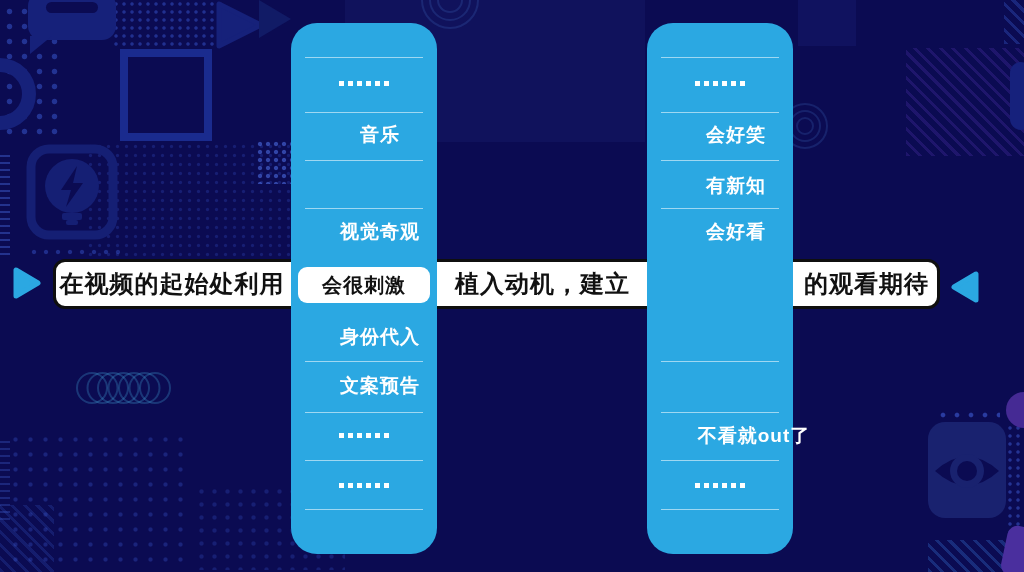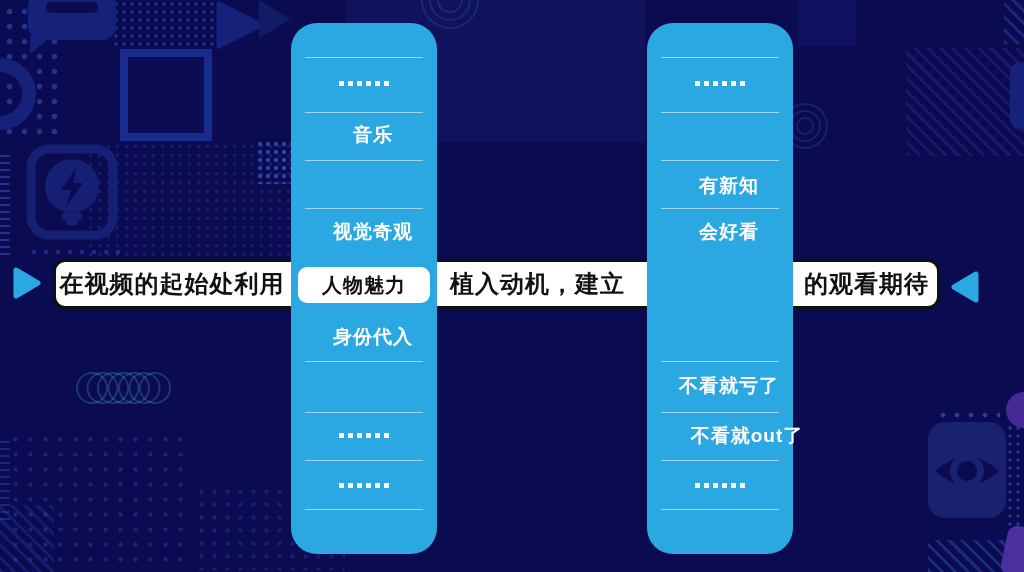--- a/index.html
+++ b/index.html
@@ -13,30 +13,30 @@
         background-size:var(--ds) var(--ds);}
   .stripes{position:absolute;
         background:repeating-linear-gradient(45deg,var(--sc) 0 3px,transparent 3px 9px);}
   .hlines{position:absolute;
         background:repeating-linear-gradient(0deg,var(--sc) 0 2px,transparent 2px 7px);}
   
   .column{position:absolute;top:23px;width:146px;height:531px;background:#2ba8e2;
           border-radius:26px;z-index:4;}
   .col-left{left:291px;} .col-right{left:647px;}
   .divider{position:absolute;left:14px;width:118px;height:1px;background:rgba(255,255,255,0.55);}
-  .item{position:absolute;left:9px;width:100%;text-align:center;color:#ffffff;
+  .item{position:absolute;left:16px;width:100%;text-align:center;color:#ffffff;
         font-weight:bold;font-size:19px;line-height:26px;letter-spacing:1px;}
   .ell{position:absolute;left:0;width:100%;display:flex;justify-content:center;gap:4px;}
   .ell i{width:5px;height:5px;background:#ffffff;display:block;}
   
   .banner{position:absolute;left:53px;top:259px;width:887px;height:50px;background:#ffffff;
           border:3px solid #0f0f0f;border-radius:12px;box-sizing:border-box;z-index:2;}
   .bseg{position:absolute;top:259px;height:50px;line-height:50px;text-align:center;color:#111111;
         font-weight:bold;font-size:24px;letter-spacing:1px;z-index:3;white-space:nowrap;}
-  .seg1{left:53px;width:238px;} .seg2{left:414px;width:211px;padding-left:18px;} .seg3{left:793px;width:147px;}
+  .seg1{left:53px;width:238px;} .seg2{left:437px;width:211px;} .seg3{left:793px;width:147px;}
   
   .pill{position:absolute;top:267px;height:36px;background:#ffffff;border-radius:9px;
         text-align:center;line-height:36px;color:#111111;font-weight:bold;font-size:20px;
         letter-spacing:1px;z-index:5;}
   .pill-left{left:298px;width:132px;} .pill-right{left:653px;width:133px;}
   .arrow{position:absolute;z-index:3;}
 </style>
 </head>
 <body>
 
@@ -148,20 +148,21 @@
         <i></i>
         <i></i>
         <i></i>
         <i></i>
         <i></i>
         <i></i>
       </div>
       <div class="item" style="top: 99px;">音乐</div>
       <div class="item" style="top: 196px;">视觉奇观</div>
       <div class="item" style="top: 301px;">身份代入</div>
+      <div class="item" style="top: 350px;">文案预告</div>
       <div class="ell" style="top: 410px;">
         <i></i>
         <i></i>
         <i></i>
         <i></i>
         <i></i>
         <i></i>
       </div>
       <div class="ell" style="top: 460px;">
         <i></i>
@@ -182,31 +183,31 @@
       <div class="divider" style="top: 437px;"></div>
       <div class="divider" style="top: 486px;"></div>
       <div class="ell" style="top: 58px;">
         <i></i>
         <i></i>
         <i></i>
         <i></i>
         <i></i>
         <i></i>
       </div>
+      <div class="item" style="top: 99px;">会好笑</div>
       <div class="item" style="top: 150px;">有新知</div>
       <div class="item" style="top: 196px; font-family: Liberation Serif, serif;">会好看</div>
-      <div class="item" style="top: 350px;">不看就亏了</div>
       <div class="item" style="top: 400px; padding-left: 18px;">不看就out了</div>
       <div class="ell" style="top: 460px;">
         <i></i>
         <i></i>
         <i></i>
         <i></i>
         <i></i>
         <i></i>
       </div>
     </div>
 
   <div class="pill pill-left">
-    <span>人物魅力</span>
+    <span>会很刺激</span>
   </div>
 
 </div>
 
 </body></html>

